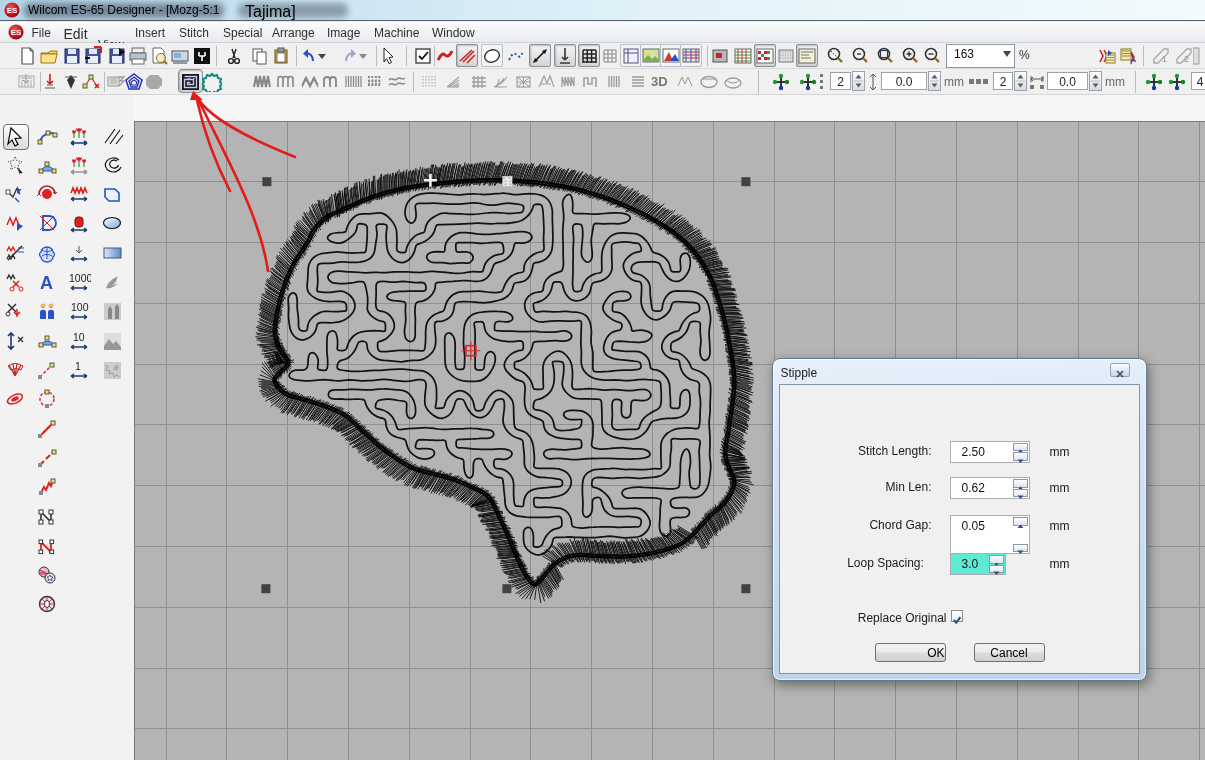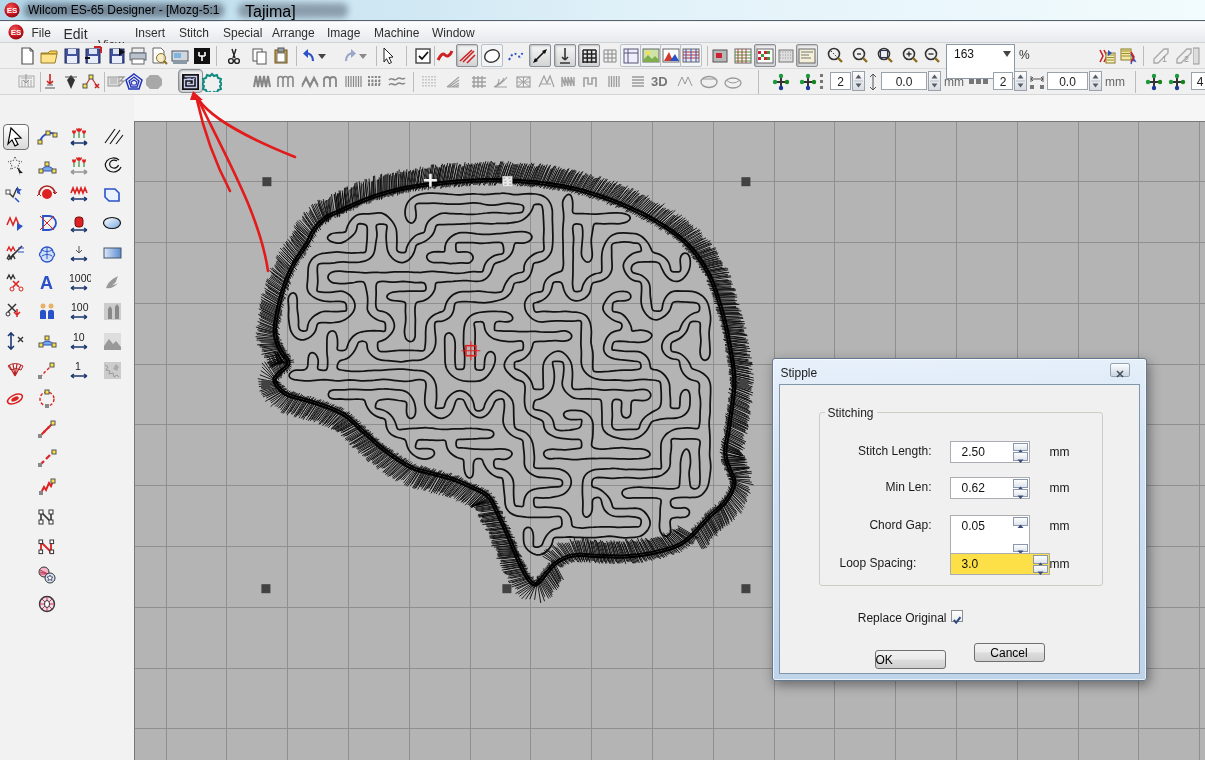--- a/index.html
+++ b/index.html
@@ -294,21 +294,21 @@
     <svg style="position:absolute;left:900px;top:46px" width="20" height="20" viewBox="0 0 20 20">
       <circle cx="9" cy="8" r="5.5" fill="none" stroke="#333" stroke-width="1.6"></circle>
       <path d="M13 12l4 4" stroke="#8a6d1d" stroke-width="2.4"></path>
       <path d="M9 5.5v5M6.5 8h5" stroke="#333" stroke-width="1.4"></path>
     </svg>
     <svg style="position:absolute;left:922px;top:46px" width="20" height="20" viewBox="0 0 20 20">
       <circle cx="9" cy="8" r="5.5" fill="none" stroke="#333" stroke-width="1.6"></circle>
       <path d="M13 12l4 4" stroke="#8a6d1d" stroke-width="2.4"></path>
       <path d="M6.5 8h5" stroke="#333" stroke-width="1.4"></path>
     </svg>
-    <div style="position:absolute;left:946px;top:44px;width:69px;height:35px;background:#fff;border:1px solid #8b98a6;font-size:12px;color:#111;">
+    <div style="position:absolute;left:946px;top:44px;width:69px;height:24px;background:#fff;border:1px solid #8b98a6;font-size:12px;color:#111;">
       <span style="position:absolute;left:7px;top:2px">163</span>
       <span style="position:absolute;right:3px;top:6px;width:0;height:0;border:4px solid transparent;border-top:6px solid #444"></span>
     </div>
     <span style="position:absolute;left:1019px;top:48px;font-size:12px;color:#333">%</span>
     <svg style="position:absolute;left:1097px;top:46px" width="20" height="20" viewBox="0 0 20 20">
       <path d="M3 4l3 6-3 6m4-12l3 6-3 6" stroke="#c22" stroke-width="1.6" fill="none"></path>
       <rect x="9" y="7" width="9" height="10" fill="#f5efc0" stroke="#8a7a22"></rect>
       <path d="M10 9h7m-7 2.5h7m-7 2.5h7" stroke="#998a2a"></path>
       <path d="M11 4l4 3-4 3z" fill="#2a52c8"></path>
     </svg>
@@ -742,29 +742,26 @@
     </svg>
   </div>
 <div class="overlay"><svg width="1205" height="760" viewBox="0 0 1205 760">
       <g fill="none" stroke="#e31b1c" stroke-width="2.6" stroke-linecap="round">
         <path d="M199 100 C212 119 252 140 295 157"></path>
         <path d="M197 100 C204 132 217 166 230 191"></path>
         <path d="M199 101 C226 157 260 216 268 271"></path>
       </g>
       <polygon points="193,91 203,100 190,100" fill="#e31b1c"></polygon>
     </svg></div>
-<div style="position:absolute;left:771.5px;top:357.5px;width:375px;height:323px;background:linear-gradient(178deg,#e8f1fb 0%,#d4e3f4 30%,#bed3e9 100%);border:1px solid #64798f;border-radius:3px;box-shadow:2px 4px 12px rgba(0,0,0,.42), inset 0 0 0 1px rgba(255,255,255,.65)">
+<div style="position:absolute;left:771.5px;top:357.5px;width:375px;height:323px;background:linear-gradient(178deg,#e8f1fb 0%,#d4e3f4 30%,#bed3e9 100%);border:1px solid #64798f;border-radius:8px;box-shadow:2px 4px 12px rgba(0,0,0,.42), inset 0 0 0 1px rgba(255,255,255,.65)">
     <div style="position:absolute;left:8px;top:7px;font-size:12px;color:#1b1b1b">Stipple</div>
     <div style="position:absolute;right:16px;top:4px;width:20px;height:14px;border:1px solid #93a3b5;border-radius:2px;background:linear-gradient(#fdfdfe,#ccd6e3);text-align:center"><svg width="8" height="8" viewBox="0 0 8 8" style="margin-top:2px">
         <path d="M1 1l6 6M7 1L1 7" stroke="#43505e" stroke-width="1.6"></path>
       </svg></div>
     <div style="position:absolute;left:6px;top:25px;right:6px;bottom:6px;background:#f0f0f0;border:1px solid #8196ab">
-      <fieldset style="position:absolute;left:39px;top:21px;width:284px;height:180px;border:1px solid #cdcdc3;border-radius:3px;margin:0;padding:0">
-        <legend style="font-size:12px;color:#1a1a1a;margin-left:5px;padding:0 3px">Stitching</legend>
-      </fieldset>
       <div style="position:absolute;left:60px;top:59.0px;width:92px;text-align:right;font-size:12px;color:#1a1a1a">Stitch Length:</div>
       <div style="position:absolute;left:170px;top:56.0px;width:80px;height:22px;background:#fff;border:1px solid #abadb3;font-size:12px;color:#111">
         <span style="position:absolute;left:11px;top:3px">2.50</span>
         <div style="position:absolute;right:1px;top:1px;width:15px;height:8.5px;border:1px solid #8a97ad;background:linear-gradient(#fcfdfe,#dfe5ec)"><svg width="13" height="6.5" viewBox="0 0 13 6.5">
             <path d="M6.5 1.5L9.5 5h-6z" fill="#3a4a7c"></path>
           </svg></div>
         <div style="position:absolute;right:1px;bottom:1px;width:15px;height:8.5px;border:1px solid #8a97ad;background:linear-gradient(#fcfdfe,#dfe5ec)"><svg width="13" height="6.5" viewBox="0 0 13 6.5">
             <path d="M6.5 5L3.5 1.5h6z" fill="#3a4a7c"></path>
           </svg></div>
       </div>
@@ -784,30 +781,30 @@
       <div style="position:absolute;left:170px;top:130.6px;width:80px;height:39px;background:#fff;border:1px solid #abadb3;font-size:12px;color:#111">
         <span style="position:absolute;left:11px;top:3px">0.05</span>
         <div style="position:absolute;right:1px;top:1px;width:15px;height:8.5px;border:1px solid #8a97ad;background:linear-gradient(#fcfdfe,#dfe5ec)"><svg width="13" height="6.5" viewBox="0 0 13 6.5">
             <path d="M6.5 1.5L9.5 5h-6z" fill="#3a4a7c"></path>
           </svg></div>
         <div style="position:absolute;right:1px;bottom:1px;width:15px;height:8.5px;border:1px solid #8a97ad;background:linear-gradient(#fcfdfe,#dfe5ec)"><svg width="13" height="6.5" viewBox="0 0 13 6.5">
             <path d="M6.5 5L3.5 1.5h6z" fill="#3a4a7c"></path>
           </svg></div>
       </div>
       <div style="position:absolute;left:270px;top:134.6px;font-size:12px;color:#1a1a1a">mm</div>
-      <div style="position:absolute;left:60px;top:171.9px;width:92px;text-align:left;font-size:12px;color:#1a1a1a">Loop Spacing:</div>
-      <div style="position:absolute;left:170px;top:168.9px;width:100px;height:22px;background:#fde047;border:1px solid #abadb3;font-size:12px;color:#111">
+      <div style="position:absolute;left:60px;top:171.9px;width:92px;text-align:center;font-size:12px;color:#1a1a1a">Loop Spacing:</div>
+      <div style="position:absolute;left:170px;top:168.9px;width:56px;height:22px;background:#5eead4;border:1px solid #abadb3;font-size:12px;color:#111">
         <span style="position:absolute;left:11px;top:3px">3.0</span>
         <div style="position:absolute;right:1px;top:1px;width:15px;height:8.5px;border:1px solid #8a97ad;background:linear-gradient(#fcfdfe,#dfe5ec)"><svg width="13" height="6.5" viewBox="0 0 13 6.5">
             <path d="M6.5 1.5L9.5 5h-6z" fill="#3a4a7c"></path>
           </svg></div>
         <div style="position:absolute;right:1px;bottom:1px;width:15px;height:8.5px;border:1px solid #8a97ad;background:linear-gradient(#fcfdfe,#dfe5ec)"><svg width="13" height="6.5" viewBox="0 0 13 6.5">
             <path d="M6.5 5L3.5 1.5h6z" fill="#3a4a7c"></path>
           </svg></div>
       </div>
       <div style="position:absolute;left:270px;top:172.9px;font-size:12px;color:#1a1a1a">mm</div>
       <div style="position:absolute;left:20px;top:226.5px;width:147px;text-align:right;font-size:12px;color:#1a1a1a">Replace Original</div>
       <div style="position:absolute;left:171.5px;top:225.5px;width:12px;height:12px;background:linear-gradient(#fefefe,#e9edf1);border:1px solid #8e8f8f"><svg width="10" height="10" viewBox="0 0 10 10">
           <path d="M1.8 5l2.4 2.6L8.4 2.2" fill="none" stroke="#2c4a7c" stroke-width="2"></path>
         </svg></div>
-      <div style="position:absolute;left:95px;top:265px;width:71px;height:19px;border:1px solid #707070;border-radius:3px;background:linear-gradient(#f2f2f2 0%,#ebebeb 49%,#dddddd 51%,#cfcfcf 100%);text-align:left;font-size:12px;color:#000;line-height:19px">OK</div>
+      <div style="position:absolute;left:95px;top:258px;width:71px;height:19px;border:1px solid #707070;border-radius:3px;background:linear-gradient(#f2f2f2 0%,#ebebeb 49%,#dddddd 51%,#cfcfcf 100%);text-align:right;font-size:12px;color:#000;line-height:19px">OK</div>
       <div style="position:absolute;left:194px;top:258px;width:71px;height:19px;border:1px solid #707070;border-radius:3px;background:linear-gradient(#f2f2f2 0%,#ebebeb 49%,#dddddd 51%,#cfcfcf 100%);text-align:center;font-size:12px;color:#000;line-height:19px">Cancel</div>
     </div>
   </div>
 </body></html>

